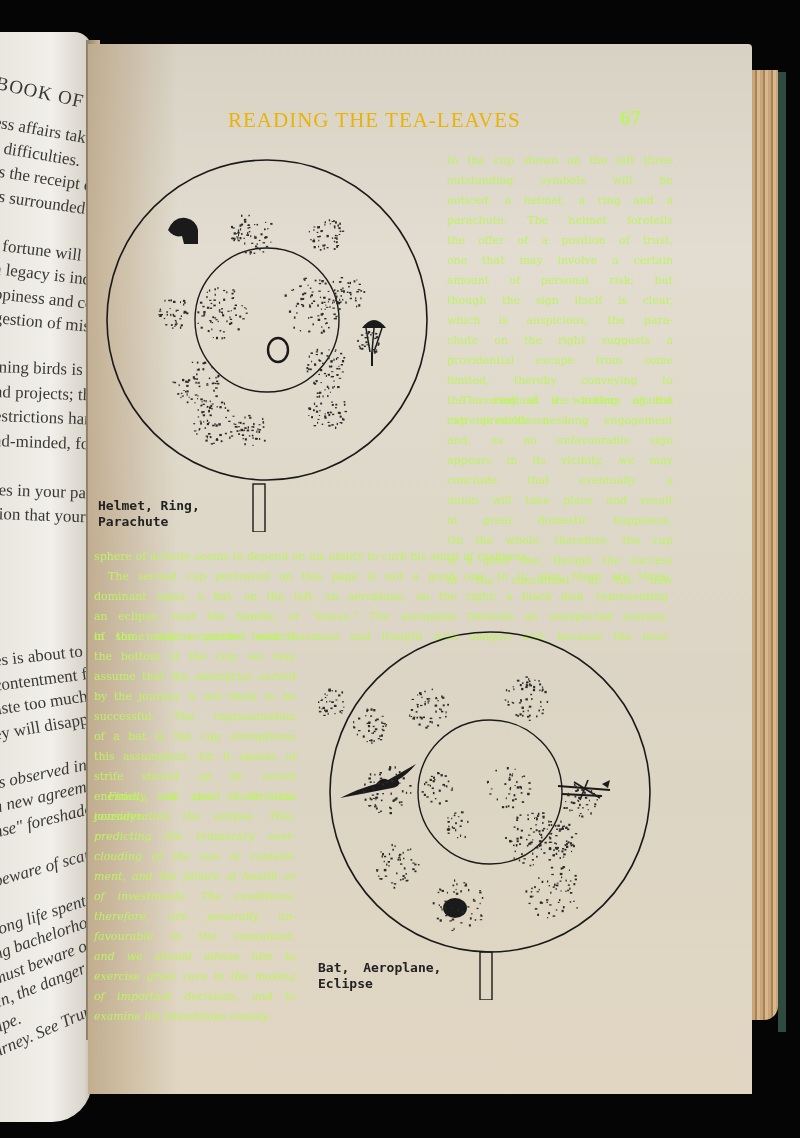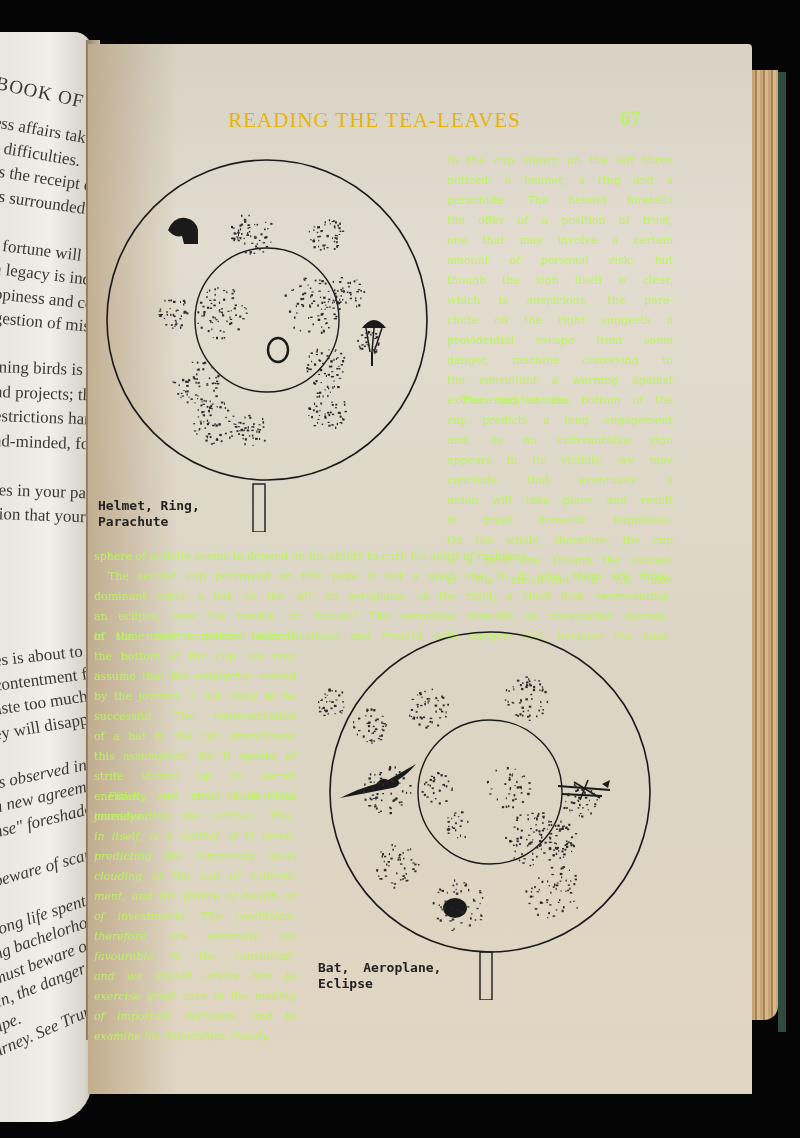--- a/index.html
+++ b/index.html
@@ -768,30 +768,31 @@
       <rect x="269.9" y="200.1" width="1.8" height="1.6"></rect>
     </g>
 </svg>
 <div class="caption" style="left:98px;top:498px;">
   <div>Helmet, Ring,</div>
   <div>Parachute</div>
 </div>
 
 <div class="para" style="left:447px;top:151px;width:226px;" id="p1">
     <span class="line">In the cup shown on the left three</span>
+    <span class="line">outstanding symbols will be</span>
     <span class="line">noticed: a helmet, a ring and a</span>
     <span class="line">parachute. The helmet foretells</span>
     <span class="line">the offer of a position of trust,</span>
     <span class="line">one that may involve a certain</span>
     <span class="line">amount of personal risk; but</span>
     <span class="line">though the sign itself is clear,</span>
     <span class="line">which is auspicious, the para-</span>
     <span class="line">chute on the right suggests a</span>
     <span class="line">providential escape from some</span>
-    <span class="line">danger, machine conveying to</span>
+    <span class="line">limited, thereby conveying to</span>
     <span class="line">the consultant a warning against</span>
     <span class="line last">extreme recklessness.</span>
   </div>
 
 <div class="para" style="left:447px;top:391px;width:226px;" id="p2">
     <span class="line" style="padding-left: 14px;">The ring at the bottom of the</span>
     <span class="line">cup predicts a long engagement</span>
     <span class="line">and, as no unfavourable sign</span>
     <span class="line">appears in its vicinity, we may</span>
     <span class="line">conclude that eventually a</span>
@@ -819,21 +820,20 @@
     <span class="line">of a bat in the cup strengthens</span>
     <span class="line">this assumption, for it speaks of</span>
     <span class="line">strife stirred up by secret</span>
     <span class="line">enemies, and also of fruitless</span>
     <span class="line last">journeys.</span>
   </div>
 
 <div class="para" style="left:94px;top:787px;width:202px;font-style:italic;" id="p4">
     <span class="line" style="padding-left: 14px;">Finally, we must take into</span>
     <span class="line">consideration the eclipse. This,</span>
-    <span class="line">in itself, is a symbol of ill omen,</span>
     <span class="line">predicting the temporary over-</span>
     <span class="line">clouding of the sun of content-</span>
     <span class="line">ment, and the failure of health or</span>
     <span class="line">of investments. The conditions,</span>
     <span class="line">therefore, are generally un-</span>
     <span class="line">favourable to the consultant,</span>
     <span class="line">and we should advise him to</span>
     <span class="line">exercise great care in the making</span>
     <span class="line">of important decisions, and to</span>
     <span class="line last">examine his friendships closely.</span>

